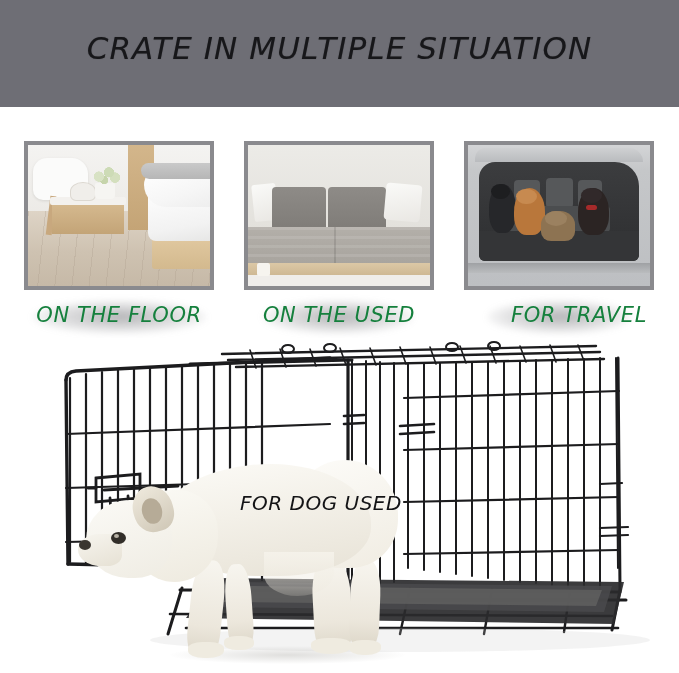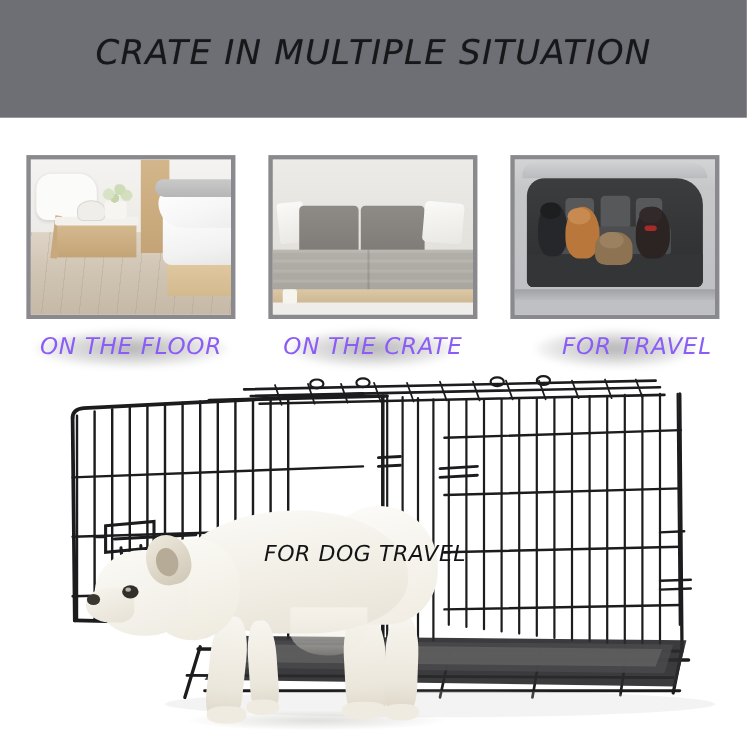--- a/index.html
+++ b/index.html
@@ -231,21 +231,21 @@
     background: linear-gradient(180deg,#cfd0d2 0%, #b9bbbe 100%);
     border-radius: 10px 14px 0 0;
   }
 
   
   .caption {
     position: absolute;
     top: 303px;
     width: 220px;
     text-align: center;
-    color: #8b5cf6;
+    color: #15803d;
     font-family: "DejaVu Sans", sans-serif;
     font-style: italic;
     font-size: 21px;
     letter-spacing: 0.6px;
     white-space: nowrap;
   }
   .caption-glow {
     position: absolute;
     top: 300px;
     height: 34px;
@@ -439,21 +439,21 @@
       </div>
     </div>
   </div>
 </div>
 
 <div class="caption-glow glow1"></div>
 <div class="caption-glow glow2"></div>
 <div class="caption-glow glow3"></div>
 
 <div class="caption cap1">ON THE FLOOR</div>
-<div class="caption cap2">ON THE CRATE</div>
+<div class="caption cap2">ON THE USED</div>
 <div class="caption cap3">FOR TRAVEL</div>
 
 <div id="product-scene">
 
   <svg id="crate-svg" width="679" height="335" viewBox="0 0 679 335">
     <g stroke="#1c1c1e" fill="none" stroke-linecap="round">
 
       <g stroke-width="2.4">
         <path d="M222 16 L596 8"></path>
         <path d="M228 22 L600 14"></path>
@@ -606,13 +606,13 @@
     <div class="dog-part dog-head"></div>
     <div class="dog-part dog-ear"></div>
     <div class="dog-part dog-ear-inner"></div>
     <div class="dog-part dog-muzzle"></div>
     <div class="dog-part dog-nose"></div>
     <div class="dog-part dog-eye"></div>
     <div class="dog-part dog-eye-hl"></div>
   </div>
 </div>
 
-<div id="crate-caption">FOR DOG TRAVEL</div>
+<div id="crate-caption">FOR DOG USED</div>
 
 </body></html>

